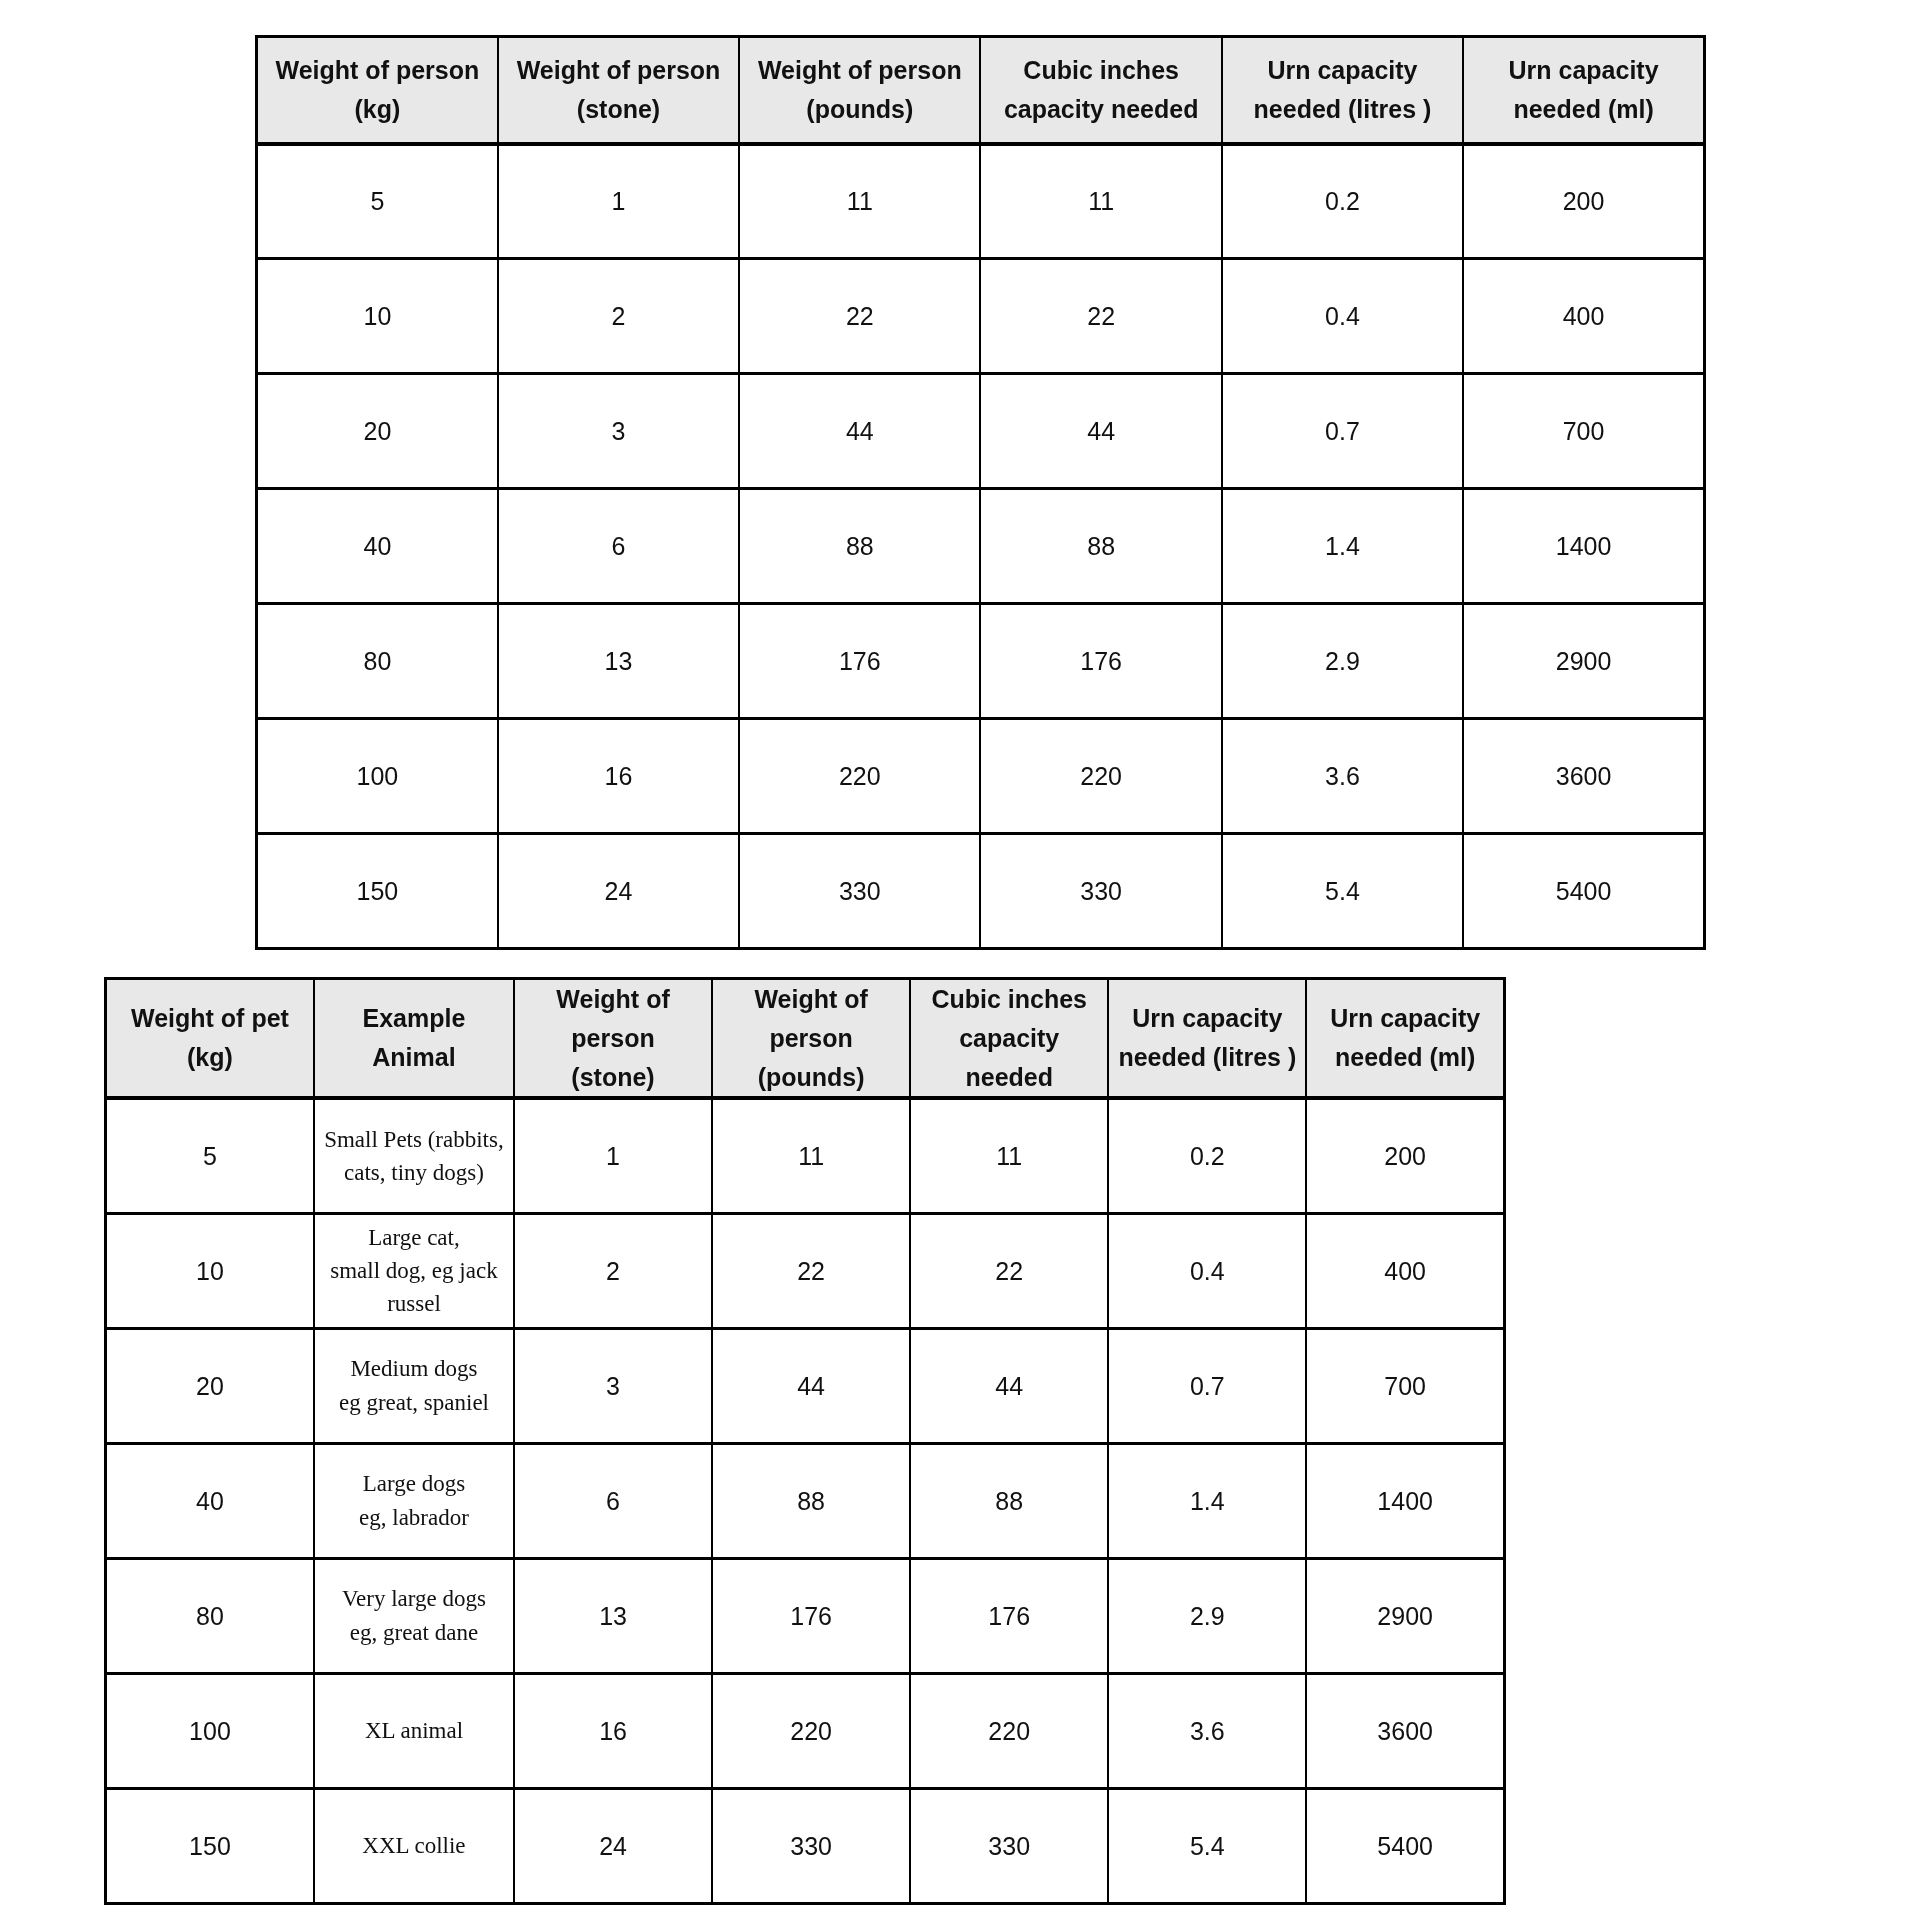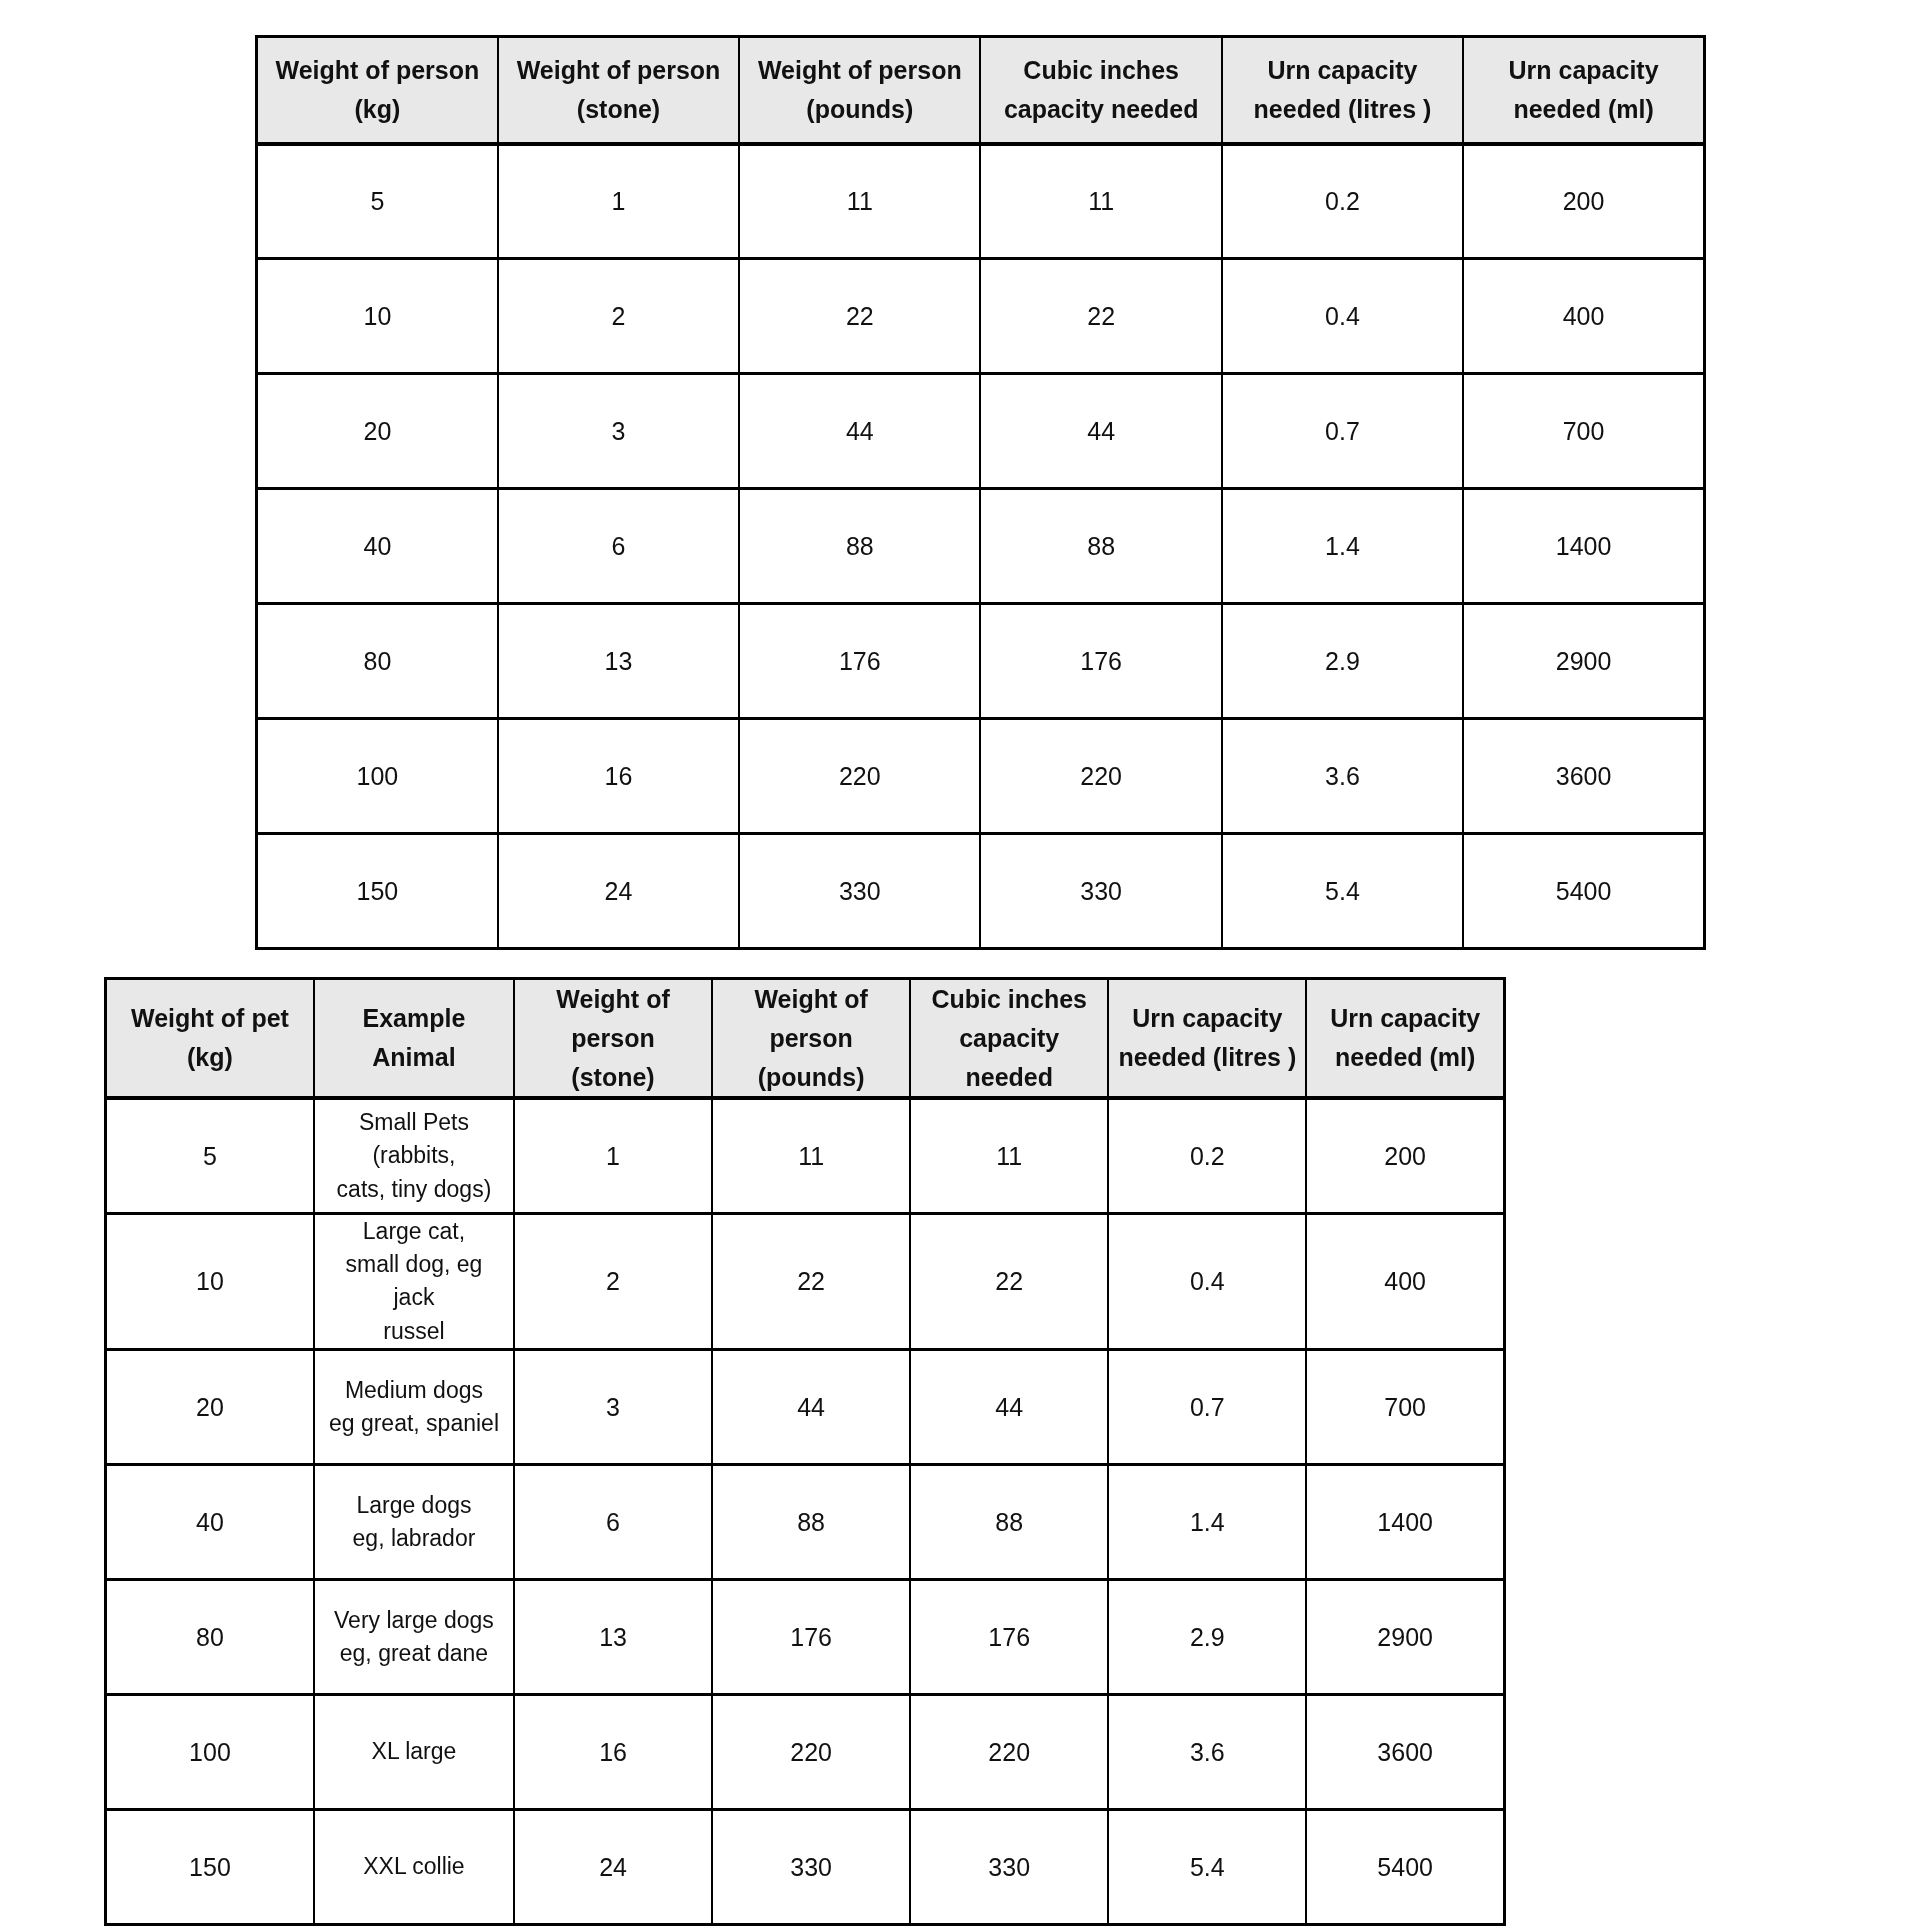--- a/index.html
+++ b/index.html
@@ -39,21 +39,21 @@
     border-bottom-width:4px;
   }
   .data-table td{
     font-size:25px;
     line-height:1.45;
     border-top-width:3px;
     border-bottom-width:3px;
   }
   .data-table thead tr{height:107px;}
   .data-table tbody tr{height:115px;}
-  .pet-table td:nth-child(2){font-size:23px;}
+  .pet-table td:nth-child(2){font-size:23px;font-family:Liberation Serif, serif;}
 </style>
 </head>
 <body>
 
 <table class="data-table person-table" id="person-table">
   <colgroup>
     <col style="width:16.667%">
       <col style="width:16.667%">
       <col style="width:16.667%">
     <col style="width:16.667%">
@@ -210,21 +210,21 @@
         <td>Very large dogs
 eg, great dane</td>
         <td>13</td>
         <td>176</td>
         <td>176</td>
         <td>2.9</td>
         <td>2900</td>
       </tr>
       <tr>
         <td>100</td>
-        <td>XL large</td>
+        <td>XL animal</td>
         <td>16</td>
         <td>220</td>
         <td>220</td>
         <td>3.6</td>
         <td>3600</td>
       </tr>
       <tr>
         <td>150</td>
         <td>XXL collie</td>
         <td>24</td>

